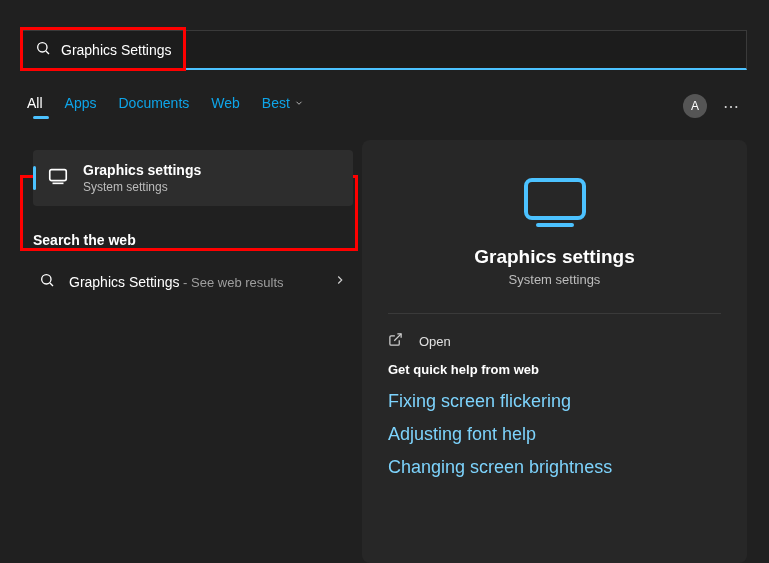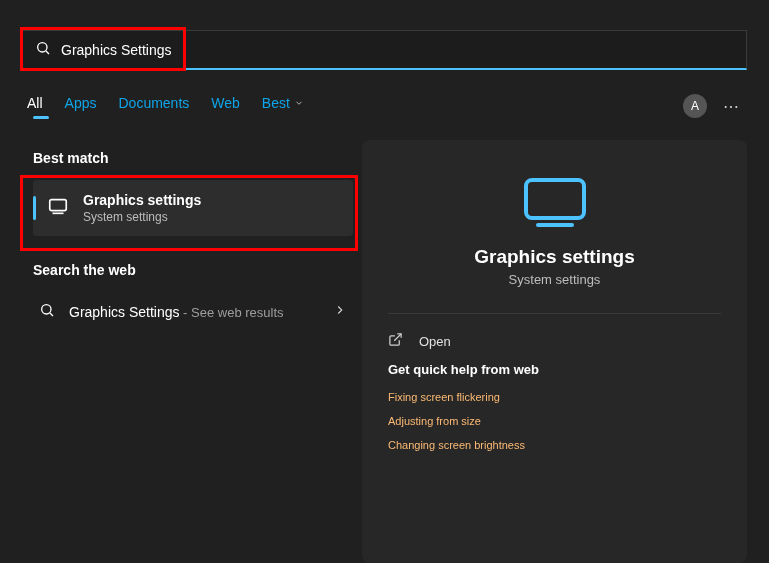--- a/index.html
+++ b/index.html
@@ -39,21 +39,21 @@
 
   
   .right-panel { position: absolute; left: 362px; top: 140px; width: 385px; height: 423px; background: #272727; border-radius: 8px; padding: 28px 26px 0 26px; }
   .rp-icon { width: 66px; height: 50px; margin: 10px auto 18px auto; display: block; }
   .rp-title { text-align: center; font-size: 19px; font-weight: 600; }
   .rp-sub { text-align: center; font-size: 13px; color: #bdbdbd; margin-top: 4px; }
   .rp-divider { height: 1px; background: #3a3a3a; margin: 26px 0 18px 0; }
   .rp-action { display: flex; align-items: center; gap: 16px; font-size: 13px; color: #e0e0e0; cursor: pointer; }
   .rp-action svg { width: 15px; height: 15px; }
   .rp-help-label { font-size: 13px; font-weight: 600; margin-top: 12px; margin-bottom: 14px; }
-  .rp-help-link { font-size: 11px; color: #fdba74; margin-bottom: 12px; cursor: pointer; }
+  .rp-help-link { font-size: 18px; color: #7dd3fc; margin-bottom: 12px; cursor: pointer; }
 
   .chev-down { display: inline-block; margin-left: 4px; }
 </style>
 </head>
 <body>
 
 <div class="search-wrap">
   <div class="search-bar">
     <span>
       <svg viewBox="0 0 24 24" fill="none" stroke="#fff" stroke-width="2">
@@ -79,21 +79,20 @@
         </svg></span>
   </div>
   <div class="tabs-right">
     <div class="avatar">A</div>
     <div class="more-dots">⋯</div>
   </div>
 </div>
 <div class="tab-underline"></div>
 
 <div class="left-col">
-  <div class="section-label">Best match</div>
 
   <div class="result-item">
     <div class="accent"></div>
     <span class="result-icon">
       <svg viewBox="0 0 24 24" fill="none" stroke="#fff" stroke-width="1.8">
           <rect x="3" y="5" width="18" height="12" rx="2"></rect>
           <line x1="6" y1="20" x2="18" y2="20"></line>
         </svg>
     </span>
     <div class="result-text">
@@ -140,15 +139,15 @@
           <path d="M18 13v6a2 2 0 0 1-2 2H5a2 2 0 0 1-2-2V8a2 2 0 0 1 2-2h6"></path>
           <polyline points="15 3 21 3 21 9"></polyline>
           <line x1="10" y1="14" x2="21" y2="3"></line>
         </svg>
     </span>
     <span>Open</span>
   </div>
 
   <div class="rp-help-label">Get quick help from web</div>
   <div class="rp-help-link">Fixing screen flickering</div>
-  <div class="rp-help-link">Adjusting from size</div>
+  <div class="rp-help-link">Adjusting font help</div>
   <div class="rp-help-link">Changing screen brightness</div>
 </div>
 
 </body></html>

